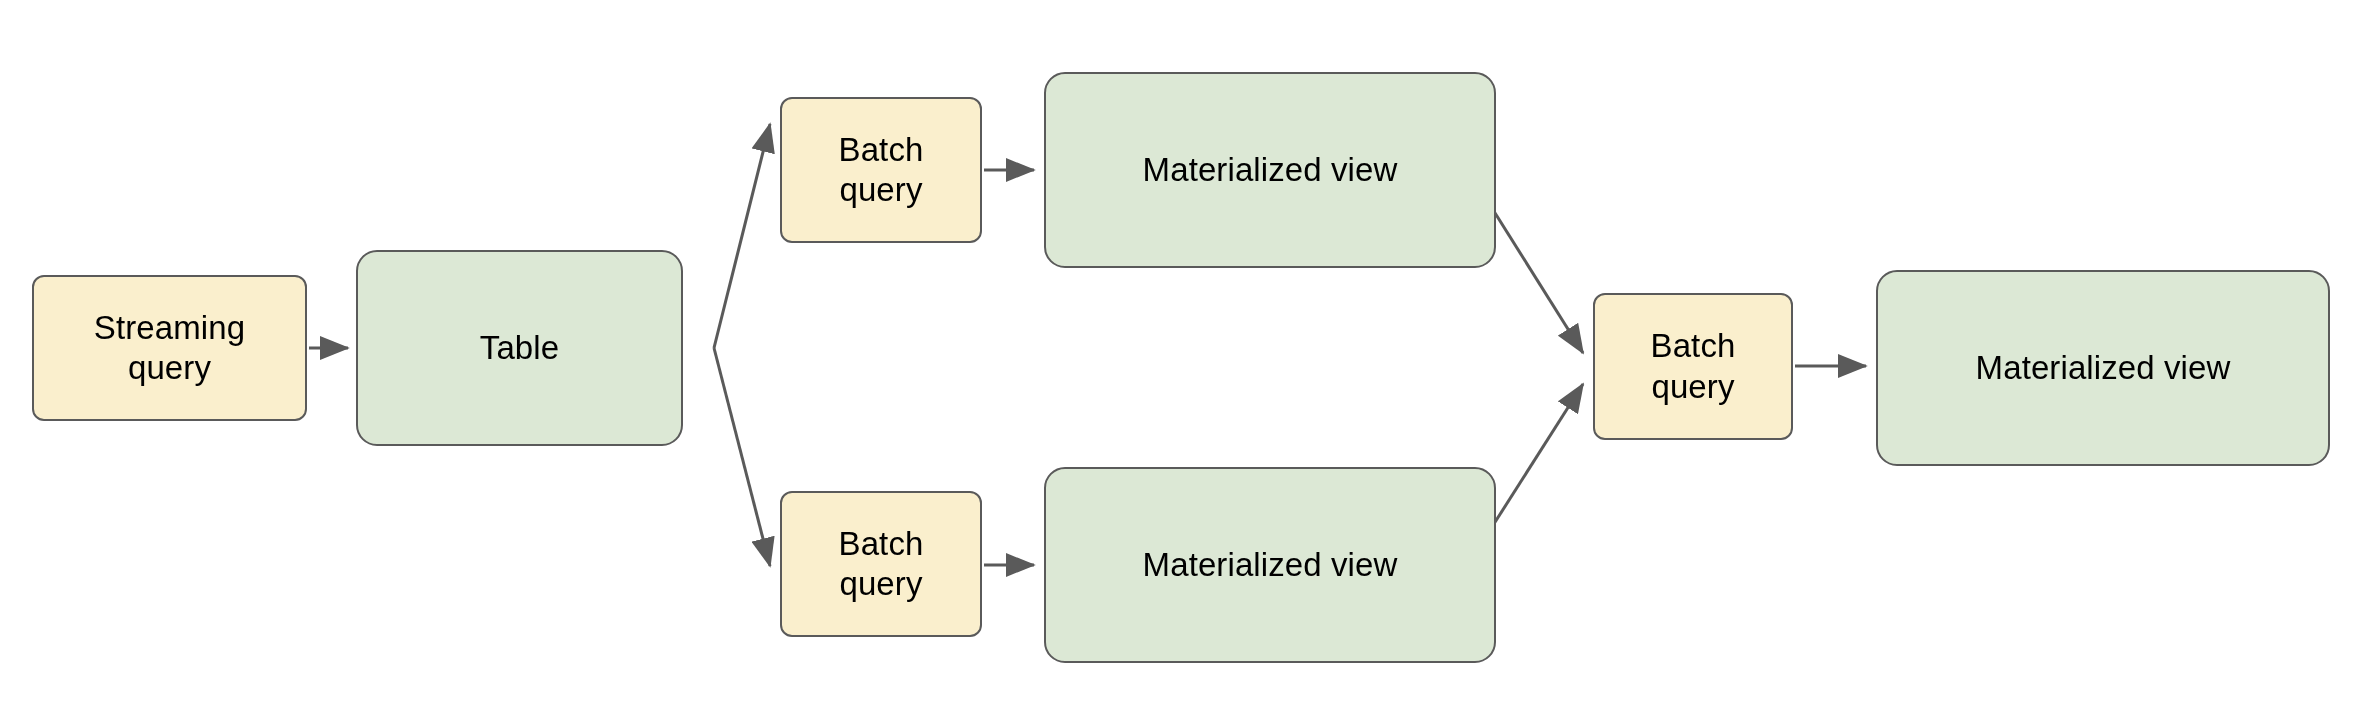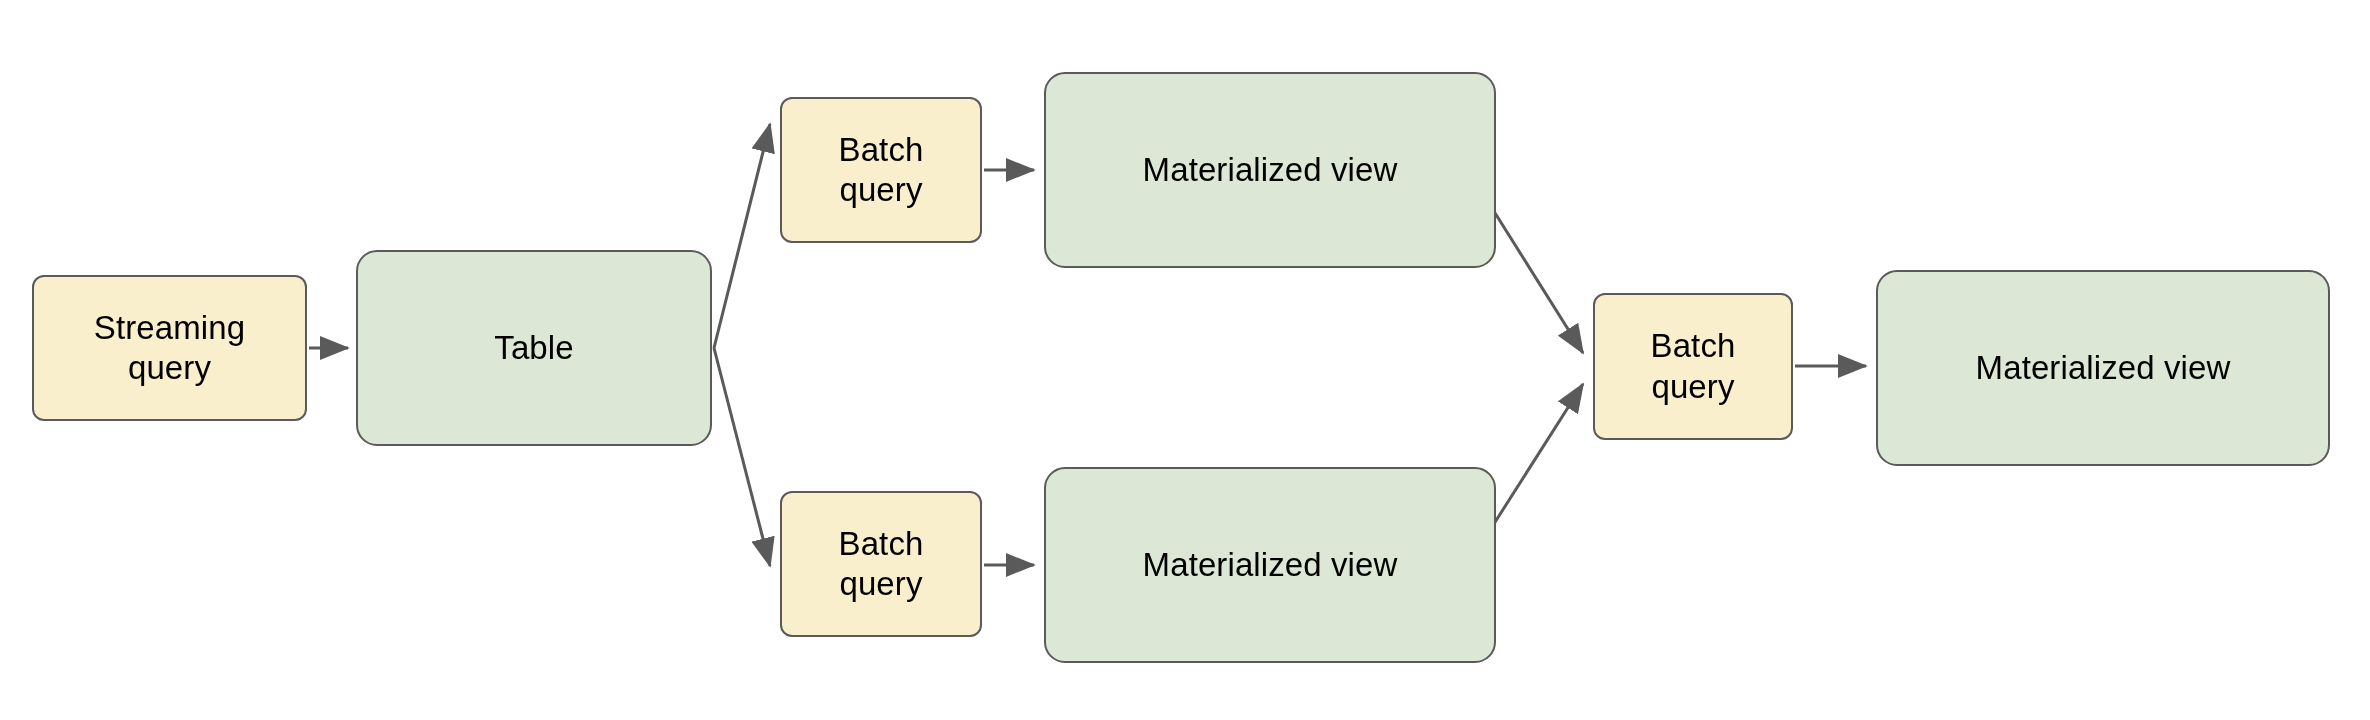--- a/index.html
+++ b/index.html
@@ -74,21 +74,21 @@
         <path d="M 1490 530 L 1583 384" fill="none" stroke="#5a5a5a" stroke-width="3" stroke-linecap="butt" marker-end="url(#arrowhead)"></path>
         <path d="M 1795 366 L 1866 366" fill="none" stroke="#5a5a5a" stroke-width="3" stroke-linecap="butt" marker-end="url(#arrowhead)"></path>
       </g>
   </svg>
 
   <div class="node process" style="left: 32px; top: 275px; width: 275px; height: 146px; background: rgb(250, 239, 205); border-color: rgb(90, 90, 90); color: #000000; align-items: center;">
     <span class="node-label">Streaming
 query</span>
   </div>
 
-  <div class="node store" style="left: 356px; top: 250px; width: 356px; height: 196px; background: rgb(220, 232, 213); border-color: rgb(90, 90, 90); color: rgb(0, 0, 0);">
+  <div class="node store" style="left: 356px; top: 250px; width: 327px; height: 196px; background: rgb(220, 232, 213); border-color: rgb(90, 90, 90); color: rgb(0, 0, 0);">
     <span class="node-label">Table</span>
   </div>
 
   <div class="node process" style="left: 780px; top: 97px; width: 202px; height: 146px; background: rgb(250, 239, 205); border-color: rgb(90, 90, 90); color: rgb(0, 0, 0);">
     <span class="node-label">Batch
 query</span>
   </div>
 
   <div class="node store" style="left: 1044px; top: 72px; width: 452px; height: 196px; background: rgb(220, 232, 213); border-color: rgb(90, 90, 90); color: rgb(0, 0, 0);">
     <span class="node-label">Materialized view</span>

